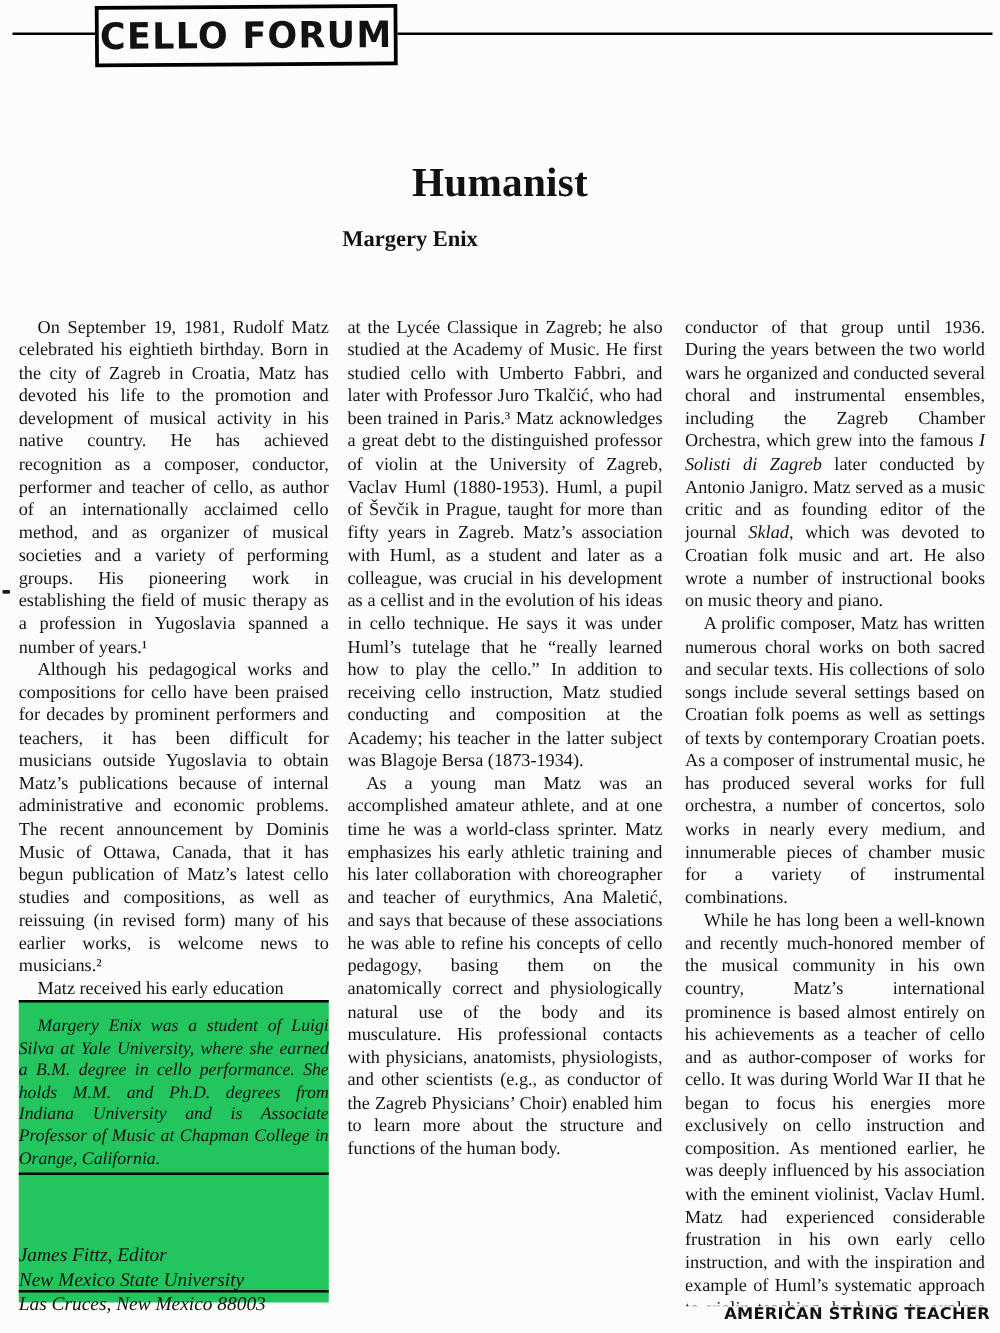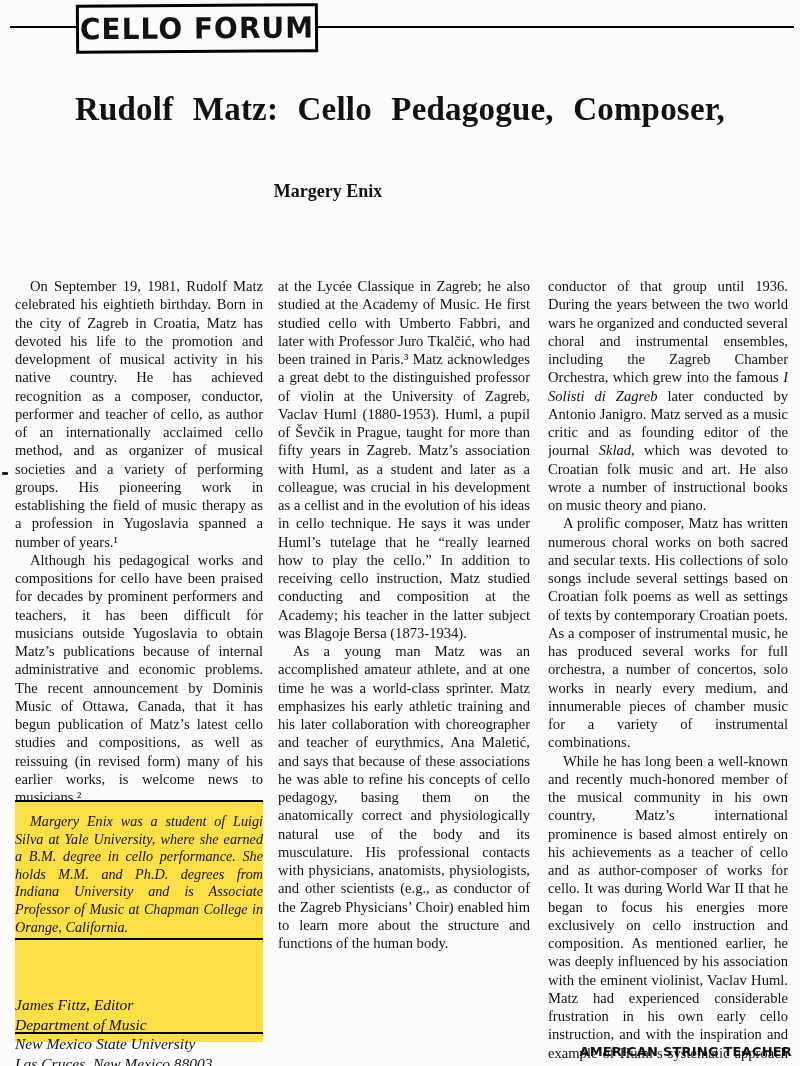--- a/index.html
+++ b/index.html
@@ -31,36 +31,35 @@
   }
   .byline{
     position:absolute;top:181px;left:0;width:656px;margin:0;
     text-align:center;font-weight:bold;font-size:18px;
   }
   
   .col{
     position:absolute;top:253px;
     font-size:14.6px;line-height:18.25px;text-align:justify;
     z-index:1;
-    margin-top:24px;
   }
   .col p{margin:0;padding:0;hyphens:auto;-webkit-hyphens:auto}
   .indent{text-indent:15px}
   .it{font-style:italic}
   .col1{left:15px;width:248px}
   .col2{left:278px;width:252px;height:792px;overflow:hidden}
   .col3{left:548px;width:240px;height:792px;overflow:hidden}
   .margin-mark{
     position:absolute;left:2px;top:472px;width:6px;height:3px;
     background:#1a1a1a;border-radius:1px;z-index:2;
   }
   
   .bio-section{
     position:absolute;left:15px;top:800px;width:248px;height:242px;
-    background:#fde047;z-index:5;
+    background:#22c55e;z-index:5;
   }
   .rule{position:absolute;left:0;right:0;height:2px;background:#000}
   .rule-a{top:0}
   .rule-b{top:138px}
   .rule-c{top:232px}
   .bio{
     position:absolute;top:13px;left:0;right:0;margin:0;
     font-style:italic;font-size:14.2px;line-height:17.6px;
     text-align:justify;text-indent:15px;
   }
@@ -80,47 +79,47 @@
   }
 </style>
 </head>
 <body>
 
 <div class="mast-line"></div>
 <div class="mast-box">
   <span class="mast-title">CELLO FORUM</span>
 </div>
 
-<h1 class="title"><span>Rudolf Matz: Cello Pedagogue, Composer,</span><br></h1>
+<h1 class="title"><br><span>Humanist</span></h1>
 
 <div class="byline">Margery Enix</div>
 
 <div class="col col1">
     <p class="para indent"><span>On September 19, 1981, Rudolf Matz celebrated his eightieth birthday. Born in the city of Zagreb in Croatia, Matz has devoted his life to the promotion and development of musical activity in his native country. He has achieved recognition as a composer, conductor, performer and teacher of cello, as author of an internationally acclaimed cello method, and as organizer of musical societies and a variety of performing groups. His pioneering work in establishing the field of music therapy as a profession in Yugoslavia spanned a number of years.¹</span></p>
     <p class="para indent"><span>Although his pedagogical works and compositions for cello have been praised for decades by prominent performers and teachers, it has been difficult for musicians outside Yugoslavia to obtain Matz’s publications because of internal administrative and economic problems. The recent announcement by Dominis Music of Ottawa, Canada, that it has begun publication of Matz’s latest cello studies and compositions, as well as reissuing (in revised form) many of his earlier works, is welcome news to musicians.²</span></p>
+    <p class="para indent"><span>Matz received his early education</span></p>
   </div>
 <div class="col col2">
     <p class="para"><span>at the Lycée Classique in Zagreb; he also studied at the Academy of Music. He first studied cello with Umberto Fabbri, and later with Professor Juro Tkalčić, who had been trained in Paris.³ Matz acknowledges a great debt to the distinguished professor of violin at the University of Zagreb, Vaclav Huml (1880-1953). Huml, a pupil of Ševčik in Prague, taught for more than fifty years in Zagreb. Matz’s association with Huml, as a student and later as a colleague, was crucial in his development as a cellist and in the evolution of his ideas in cello technique. He says it was under Huml’s tutelage that he “really learned how to play the cello.” In addition to receiving cello instruction, Matz studied conducting and composition at the Academy; his teacher in the latter subject was Blagoje Bersa (1873-1934).</span></p>
     <p class="para indent"><span>As a young man Matz was an accomplished amateur athlete, and at one time he was a world-class sprinter. Matz emphasizes his early athletic training and his later collaboration with choreographer and teacher of eurythmics, Ana Maletić, and says that because of these associations he was able to refine his concepts of cello pedagogy, basing them on the anatomically correct and physiologically natural use of the body and its musculature. His professional contacts with physicians, anatomists, physiologists, and other scientists (e.g., as conductor of the Zagreb Physicians’ Choir) enabled him to learn more about the structure and functions of the human body.</span></p>
   </div>
 <div class="col col3">
     <p class="para"><span>conductor of that group until 1936. During the years between the two world wars he organized and conducted several choral and instrumental ensembles, including the Zagreb Chamber Orchestra, which grew into the famous </span><span class="it">I Solisti di Zagreb</span><span> later conducted by Antonio Janigro. Matz served as a music critic and as founding editor of the journal </span><span class="it">Sklad</span><span>, which was devoted to Croatian folk music and art. He also wrote a number of instructional books on music theory and piano.</span></p>
     <p class="para indent"><span>A prolific composer, Matz has written numerous choral works on both sacred and secular texts. His collections of solo songs include several settings based on Croatian folk poems as well as settings of texts by contemporary Croatian poets. As a composer of instrumental music, he has produced several works for full orchestra, a number of concertos, solo works in nearly every medium, and innumerable pieces of chamber music for a variety of instrumental combinations.</span></p>
     <p class="para indent"><span>While he has long been a well-known and recently much-honored member of the musical community in his own country, Matz’s international prominence is based almost entirely on his achievements as a teacher of cello and as author-composer of works for cello. It was during World War II that he began to focus his energies more exclusively on cello instruction and composition. As mentioned earlier, he was deeply influenced by his association with the eminent violinist, Vaclav Huml. Matz had experienced considerable frustration in his own early cello instruction, and with the inspiration and example of Huml’s systematic approach to violin teaching, he began to explore the many unsolved problems of cello</span></p>
   </div>
 
 <div class="margin-mark"></div>
 
 <div class="bio-section">
   <div class="rule rule-a"></div>
   <p class="bio">Margery Enix was a student of Luigi Silva at Yale University, where she earned a B.M. degree in cello performance. She holds M.M. and Ph.D. degrees from Indiana University and is Associate Professor of Music at Chapman College in Orange, California.</p>
   <div class="rule rule-b"></div>
   <div class="editor">
     <div>James Fittz, Editor</div>
-    <div>Department of Music</div>
     <div>New Mexico State University</div>
     <div>Las Cruces, New Mexico 88003</div>
   </div>
   <div class="rule rule-c"></div>
 </div>
 
 <div class="page-num">24</div>
 <div class="journal">AMERICAN STRING TEACHER</div>
 
 </body></html>

